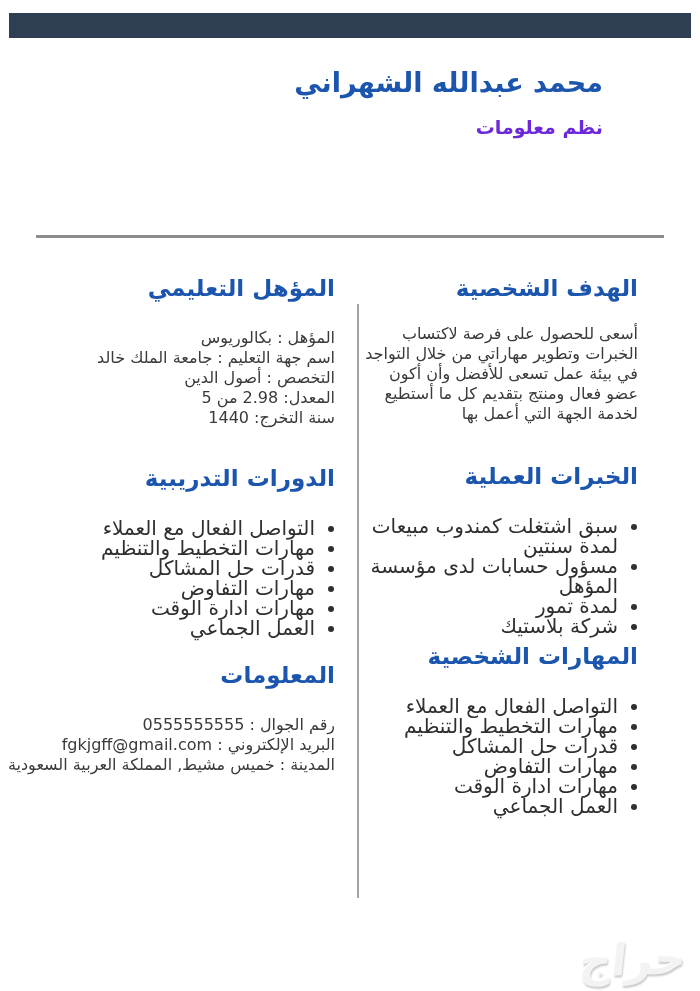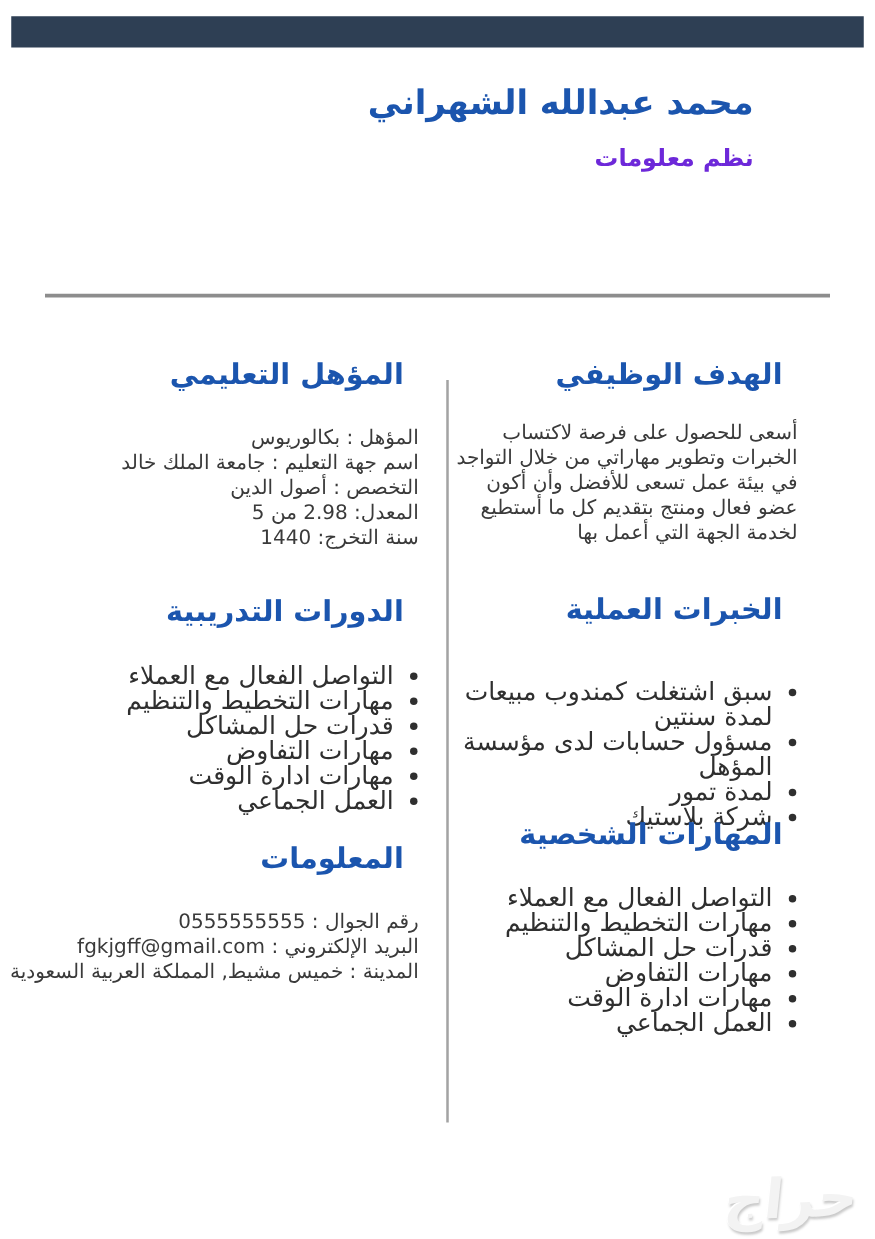--- a/index.html
+++ b/index.html
@@ -34,21 +34,21 @@
   }
   .v-rule{
     position:absolute;top:304px;left:357px;width:2px;height:594px;
     background:#a3a3a3;
   }
   
   .col{position:absolute;text-align:right;}
   .col-right{right:62px;width:278px;}
   .col-left{left:30px;width:305px;}
   .section-heading{
-    font-size:23px;font-weight:bold;color:#1b55ae;line-height:32px;margin:12px;
+    font-size:23px;font-weight:bold;color:#1b55ae;line-height:32px;margin:0;
   }
   .body-text{
     font-size:16px;color:#3a3a3a;line-height:20px;
   }
   .para{margin-top:20px;}
   .plain-lines{margin-top:24px;}
   .plain-lines .line{line-height:20px;}
   .info-lines .line{white-space:nowrap;}
   ul.bullets{
     margin:24px 0 0 0;
@@ -58,21 +58,21 @@
   ul.bullets li{
     font-size:20px;color:#2f2f2f;line-height:20px;
   }
   
   .sec-objective{top:272px;}
   .sec-experience{top:460px;}
   .sec-skills{top:640px;padding-left:20px;}
   .sec-education{top:272px;}
   .sec-courses{top:462px;}
   .sec-info{top:659px;}
-  .sec-experience ul.bullets{margin-top:39px;text-align:right;}
+  .sec-experience ul.bullets{margin-top:24px;text-align:right;}
   
   .watermark{
     position:absolute;right:14px;bottom:6px;
     font-size:44px;font-weight:bold;
     color:#f3f3f3;
     text-shadow:-1px -1px 0 #ffffff, 1px 2px 2px #c9c9c9;
     transform:skewX(-8deg) rotate(-2deg);
     letter-spacing:2px;
   }
 </style>
@@ -85,21 +85,21 @@
 
   <div class="header">
     <div class="name">محمد عبدالله الشهراني</div>
     <div class="role">نظم معلومات</div>
   </div>
 
   <div class="h-rule"></div>
   <div class="v-rule"></div>
 
   <div class="col col-right sec-objective">
-    <div class="section-heading">الهدف الوظيفي</div>
+    <div class="section-heading">الهدف الشخصية</div>
     <div class="body-text para">أسعى للحصول على فرصة لاكتساب الخبرات وتطوير مهاراتي من خلال التواجد في بيئة عمل تسعى للأفضل وأن أكون عضو فعال ومنتج بتقديم كل ما أستطيع لخدمة الجهة التي أعمل بها</div>
   </div>
 
   <div class="col col-right sec-experience">
     <div class="section-heading">الخبرات العملية</div>
     <ul class="bullets">
         <li>سبق اشتغلت كمندوب مبيعات لمدة سنتين</li>
         <li>مسؤول حسابات لدى مؤسسة المؤهل</li>
         <li>لمدة تمور</li>
         <li>شركة بلاستيك</li>

